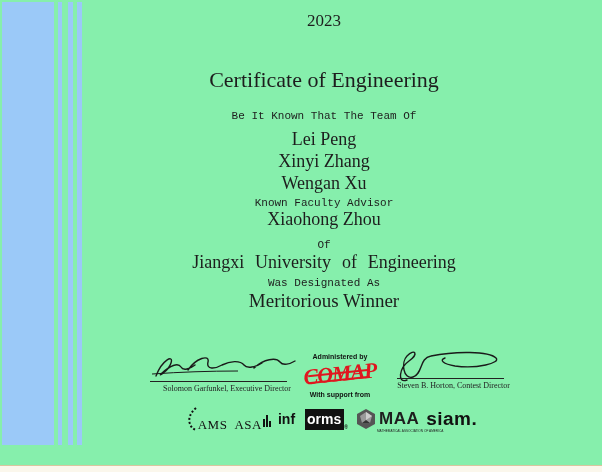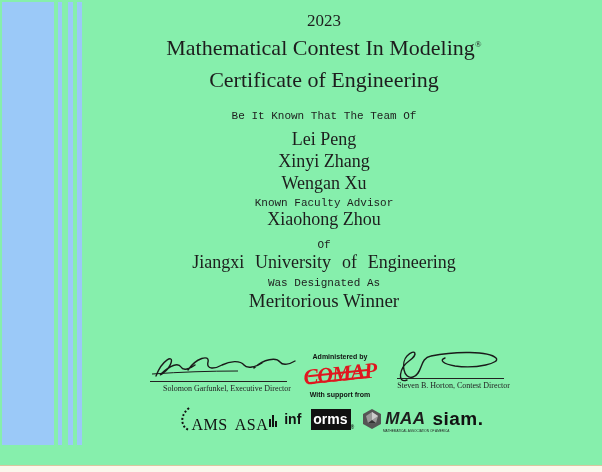--- a/index.html
+++ b/index.html
@@ -74,28 +74,28 @@
   }
   .comap-strike-1 { top: 372px; }
   .comap-strike-2 { top: 379px; }
 
   
   .logos {
     position: absolute; left: 198px; top: 404px; width: 268px; height: 30px;
     display: flex; align-items: center; justify-content: center; gap: 7px;
   }
   .logo-item { display: flex; align-items: center; color: #111; }
-  .serif-logo { font-family: "Liberation Serif", serif; font-size: 16px; letter-spacing: 0.5px; margin-top: 12px; }
+  .serif-logo { font-family: "Liberation Serif", serif; font-size: 13px; letter-spacing: 0.5px; margin-top: 12px; }
   .informs { font-family: "Liberation Sans", sans-serif; font-weight: bold; font-size: 14px; }
   .informs-box {
     background: #111; color: #fff; padding: 2px 3px 3px 2px; margin-left: 10px;
   }
   .informs-reg { font-size: 5px; align-self: flex-end; }
   .maa-wrap { display: flex; align-items: center; gap: 2px; position: relative; }
-  .maa-text { font-family: "Liberation Sans", sans-serif; font-weight: bold; font-size: 17px; letter-spacing: 0.5px; font-style: italic; }
+  .maa-text { font-family: "Liberation Sans", sans-serif; font-weight: bold; font-size: 17px; letter-spacing: 0.5px; }
   .maa-caption {
     position: absolute; left: 22px; top: 21px; width: 120px;
     font-family: "Liberation Sans", sans-serif; font-size: 7px; color: #222;
     transform: scale(0.45); transform-origin: left top; white-space: nowrap;
   }
   .siam {
     font-family: "Liberation Sans", sans-serif; font-weight: bold;
     font-size: 19px; letter-spacing: 0.5px; transform: scaleY(0.95);
   }
 
@@ -107,21 +107,20 @@
 <body>
 
 <div id="certificate">
 
   <div class="stripe stripe-wide"></div>
   <div class="stripe stripe-thin-1"></div>
   <div class="stripe stripe-thin-2"></div>
   <div class="stripe stripe-thin-3"></div>
 
   <div class="ctr year">2023</div>
-  <div class="ctr title"><span>Mathematical Contest In Modeling</span><sup>®</sup></div>
   <div class="ctr subtitle">Certificate of Engineering</div>
 
   <div class="ctr small-line known">Be It Known That The Team Of</div>
   <div class="ctr team-name team-0">Lei Peng</div>
   <div class="ctr team-name team-1">Xinyi Zhang</div>
   <div class="ctr team-name team-2">Wengan Xu</div>
 
   <div class="ctr small-line adv-label">Known Faculty Advisor</div>
   <div class="ctr advisor">Xiaohong Zhou</div>
 

